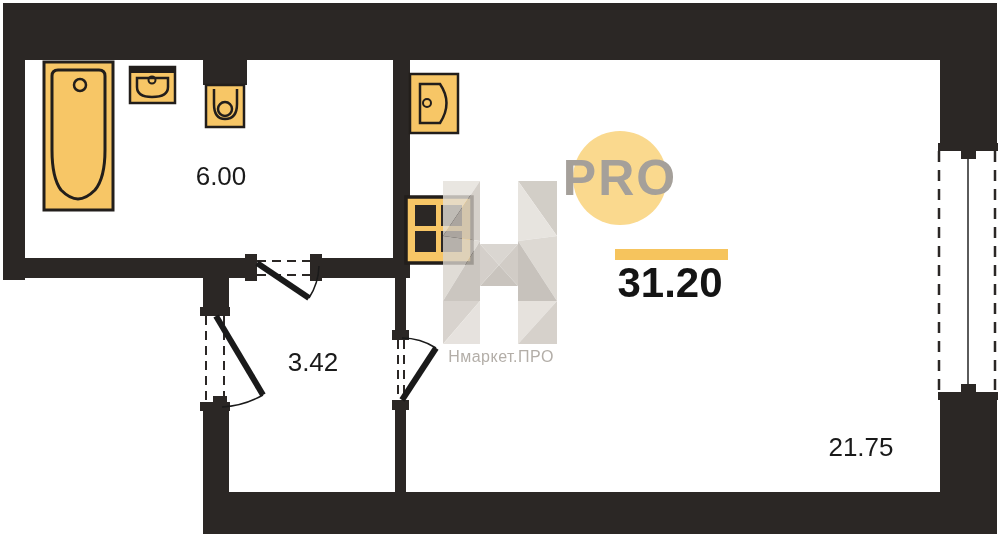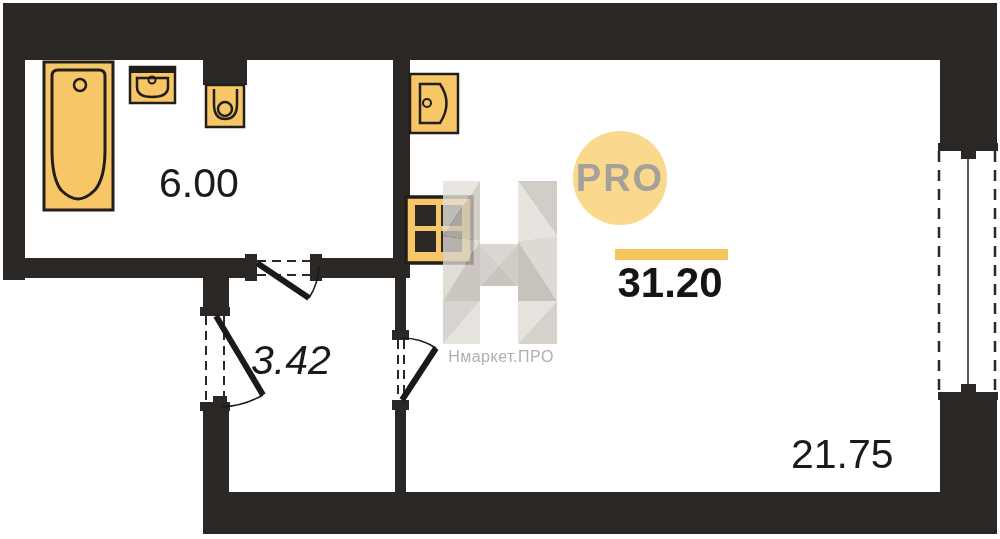--- a/index.html
+++ b/index.html
@@ -2,28 +2,28 @@
 <html><head>
 <meta charset="utf-8">
 <style>
   html,body{margin:0;padding:0;background:#fff;}
   .plan{
     position:relative;width:1000px;height:539px;background:#ffffff;overflow:hidden;
     font-family:"Liberation Sans",sans-serif;
   }
   .plan svg{position:absolute;left:0;top:0;}
   .room-label{
-    position:absolute;text-align:left;line-height:1;
-    font-size:41px;color:#1a1a1a;letter-spacing:0px;
+    position:absolute;text-align:center;line-height:1;
+    font-size:26px;color:#1a1a1a;letter-spacing:0px;
   }
   .wm-circle{
     position:absolute;left:573px;top:131px;width:94px;height:94px;border-radius:50%;
     background:#FAD98E;display:flex;align-items:center;justify-content:center;
   }
-  .wm-circle span{font-size:38px;font-weight:600;color:#A5A09A;letter-spacing:2px;}
+  .wm-circle span{font-size:50px;font-weight:600;color:#A5A09A;letter-spacing:2px;}
   .wm-bar{position:absolute;left:615px;top:249px;width:113px;height:11px;background:#F6C45D;}
   .wm-total{
     position:absolute;left:600px;top:262px;width:140px;text-align:center;line-height:1;
     font-size:42px;font-weight:700;color:#141414;
   }
   .wm-brand{
     position:absolute;left:430px;top:349px;width:142px;text-align:center;line-height:1;
     font-size:16px;color:#B3AEA8;letter-spacing:0.5px;
   }
   .wm-letter{opacity:0.8;}
@@ -149,16 +149,16 @@
   </svg>
 
   <div class="wm-circle">
     <span>PRO</span>
   </div>
   <div class="wm-bar"></div>
   <div class="wm-total">31.20</div>
   <div class="wm-brand">Нмаркет.ПРО</div>
 
   <div class="room-label" style="left:159px;top:163px;width:124px;">6.00</div>
-  <div class="room-label" style="left:251px;top:340px;width:124px;font-style:italic;">3.42</div>
+  <div class="room-label" style="left:251px;top:349px;width:124px;">3.42</div>
   <div class="room-label" style="left:791px;top:434px;width:140px;">21.75</div>
 
 </div>
 
 </body></html>

